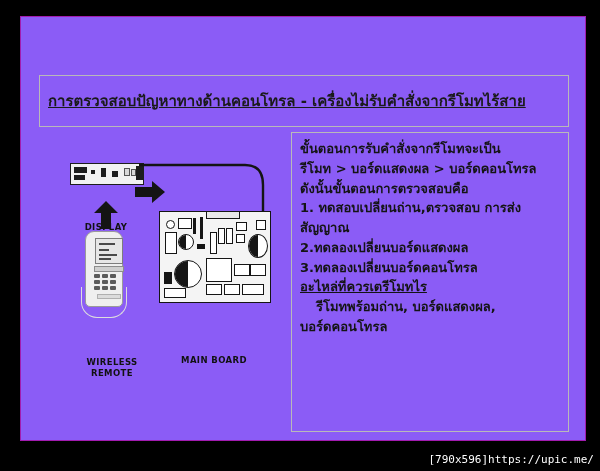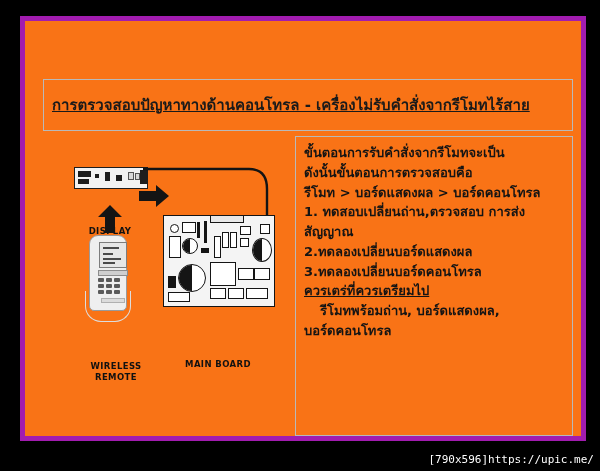--- a/index.html
+++ b/index.html
@@ -11,22 +11,22 @@
   }
   .screen{position:relative;width:600px;height:471px;background:#000;}
 
   
   .slide-outer{
     position:absolute;left:7px;top:5px;width:586px;height:443px;
     background:#000;
   }
   .slide{
     position:absolute;left:13px;top:11px;width:566px;height:425px;
-    background:#f97316;
-    border:5px solid #a21caf;
+    background:#8b5cf6;
+    border:1px solid #a21caf;
     box-sizing:border-box;
   }
 
   
   .title-box{
     position:absolute;left:18px;top:58px;width:530px;height:52px;
     border:1px solid #b9b9b9;
     box-sizing:border-box;
     display:flex;align-items:center;
     padding-left:8px;
@@ -247,27 +247,27 @@
           <div class="mb-res" style="left:46px;top:72px;width:14px;height:9px;"></div>
           <div class="mb-res" style="left:64px;top:72px;width:14px;height:9px;"></div>
           <div class="mb-res" style="left:82px;top:72px;width:20px;height:9px;"></div>
           <div class="mb-ic" style="left:96px;top:8px;width:8px;height:8px;"></div>
         </div>
         <div class="dg-label label-mainboard">MAIN BOARD</div>
       </div>
 
       <div class="body-box">
         <div class="body-line">ขั้นตอนการรับคำสั่งจากรีโมทจะเป็น</div>
+        <div class="body-line">รีโมท &gt; บอร์ดแสดงผล &gt; บอร์ดคอนโทรล</div>
         <div class="body-line">ดังนั้นขั้นตอนการตรวจสอบคือ</div>
-        <div class="body-line">รีโมท &gt; บอร์ดแสดงผล &gt; บอร์ดคอนโทรล</div>
         <div class="body-line">1. ทดสอบเปลี่ยนถ่าน,ตรวจสอบ การส่ง</div>
         <div class="body-line">สัญญาณ</div>
         <div class="body-line">2.ทดลองเปลี่ยนบอร์ดแสดงผล</div>
         <div class="body-line">3.ทดลองเปลี่ยนบอร์ดคอนโทรล</div>
-        <div class="body-line ul">ควรเตร่ที่ควรเตรียมไป</div>
+        <div class="body-line ul">อะไหล่ที่ควรเตรีโมทไร</div>
         <div class="body-line indent">รีโมทพร้อมถ่าน, บอร์ดแสดงผล,</div>
         <div class="body-line">บอร์ดคอนโทรล</div>
       </div>
 
     </div>
   </div>
 
   <div class="footer">
     <span class="footer-text">[790x596]https://upic.me/</span>
   </div>

